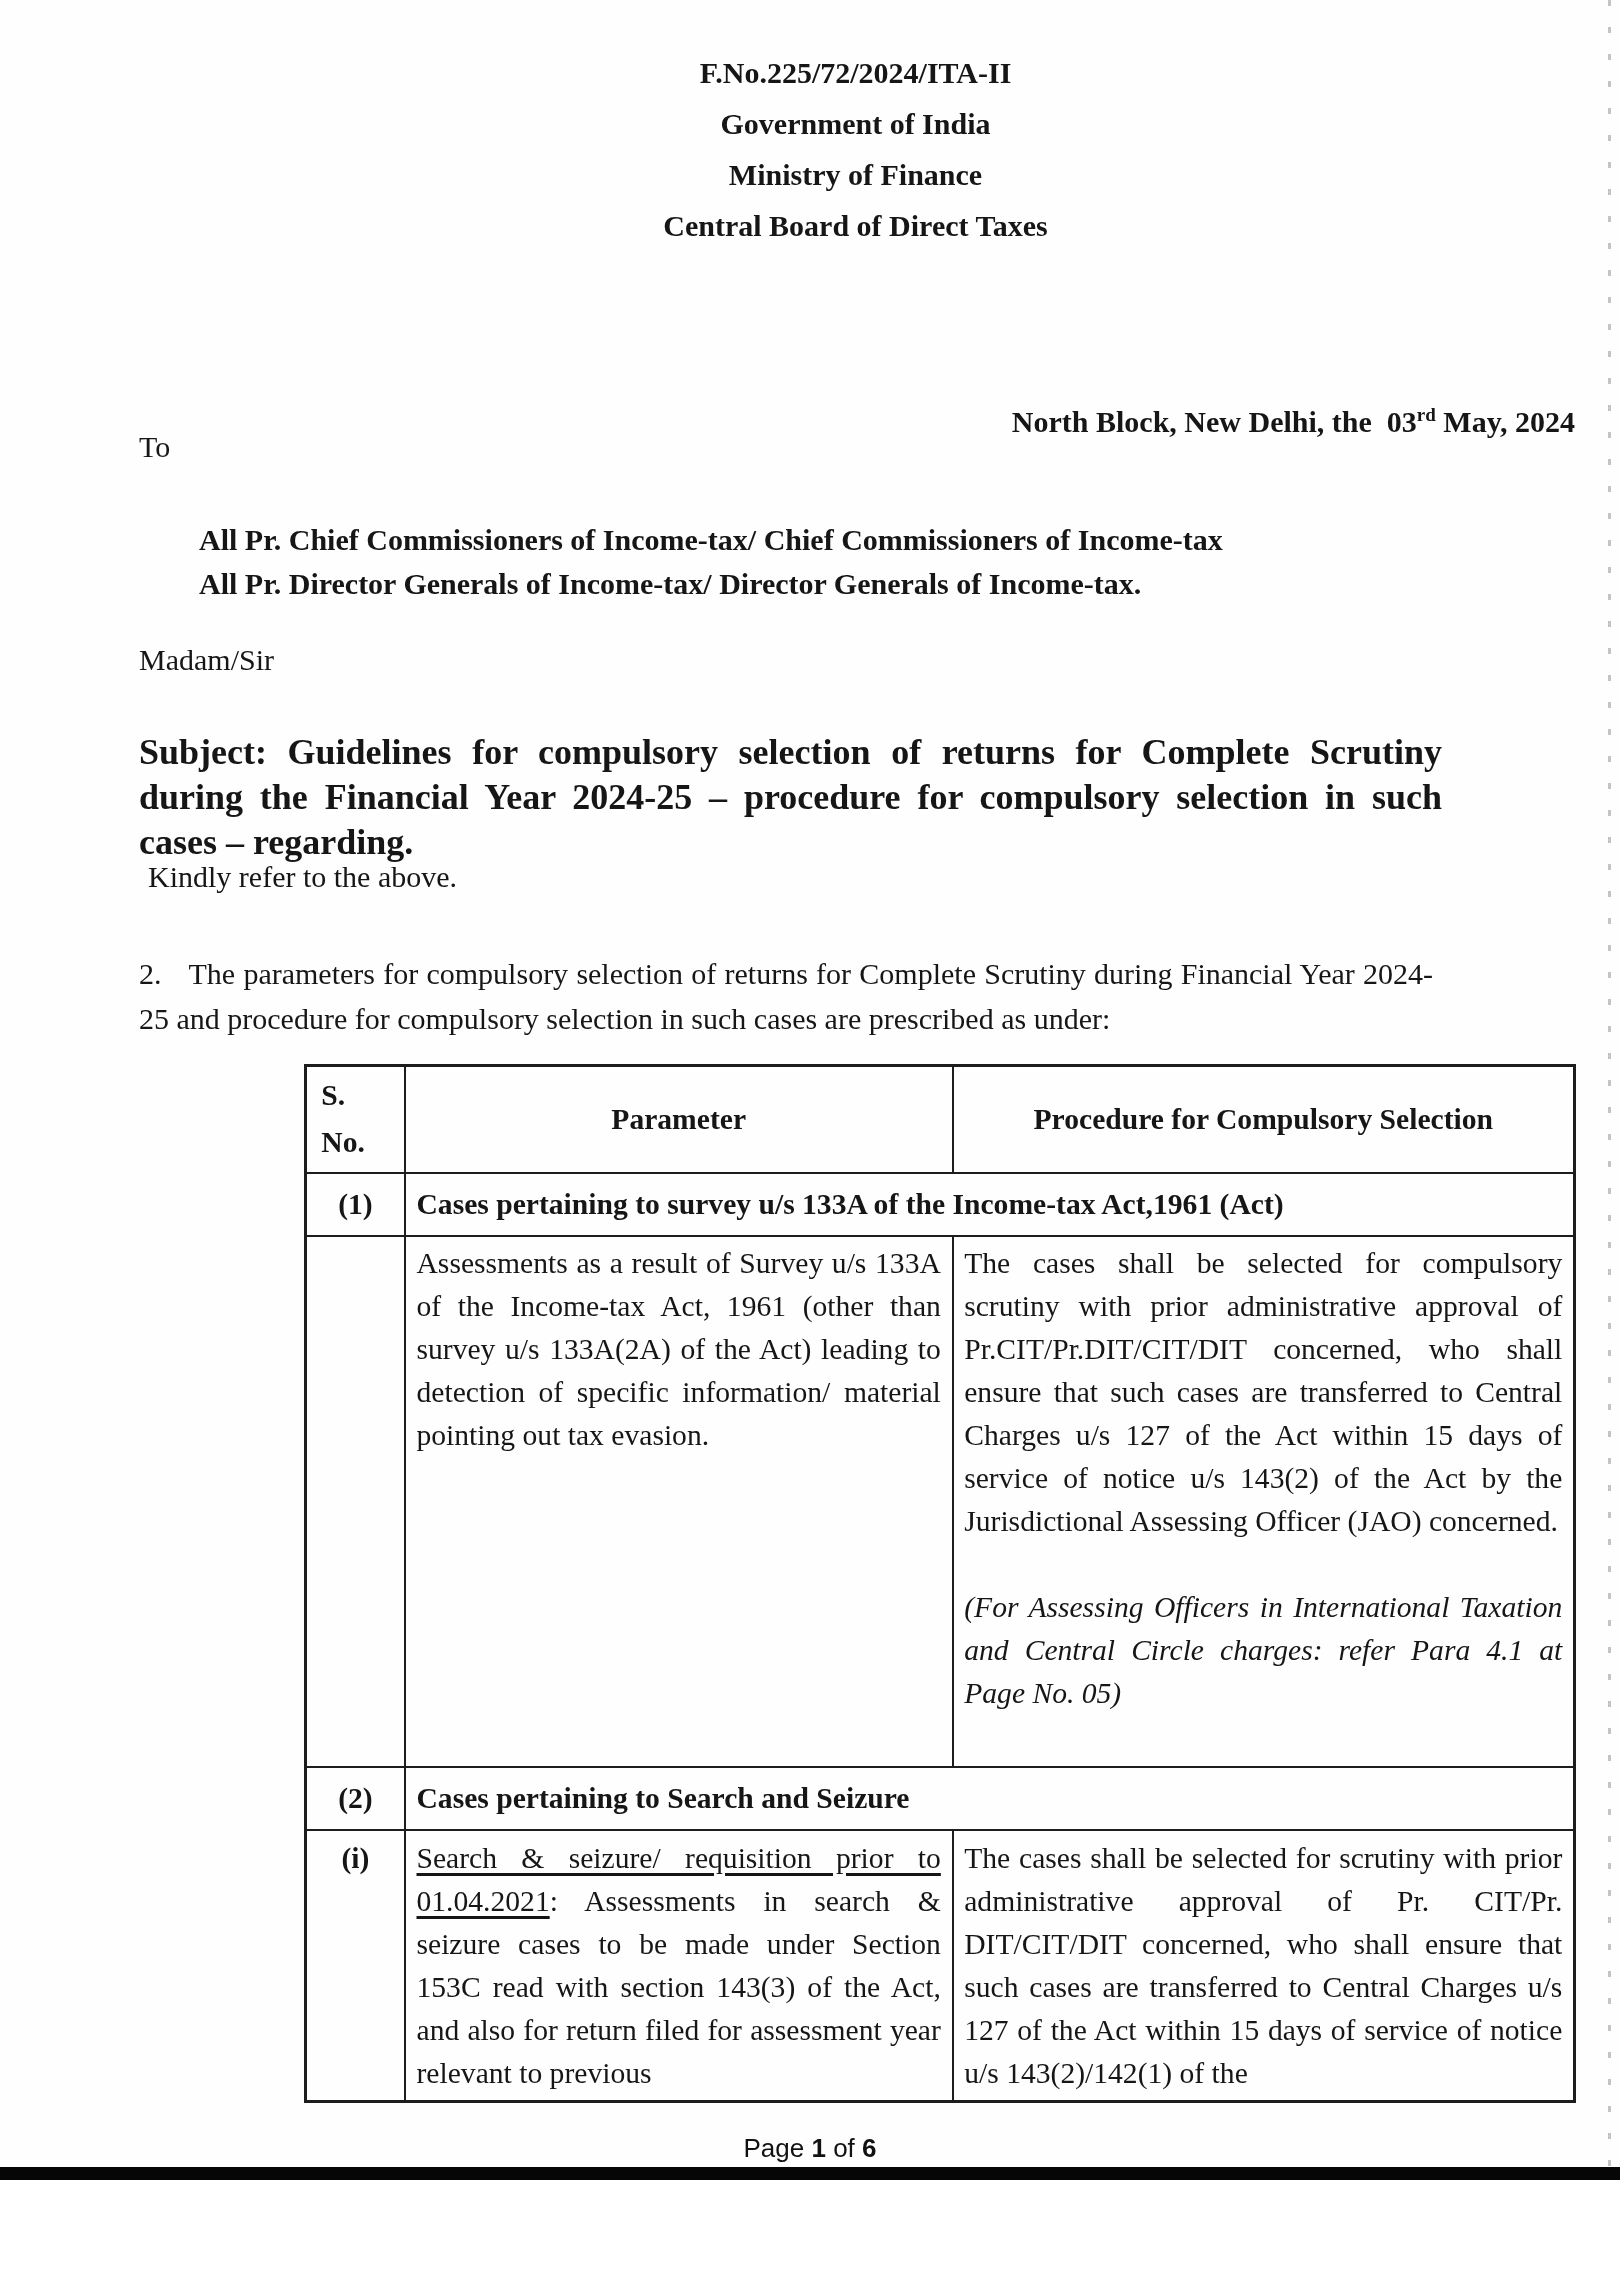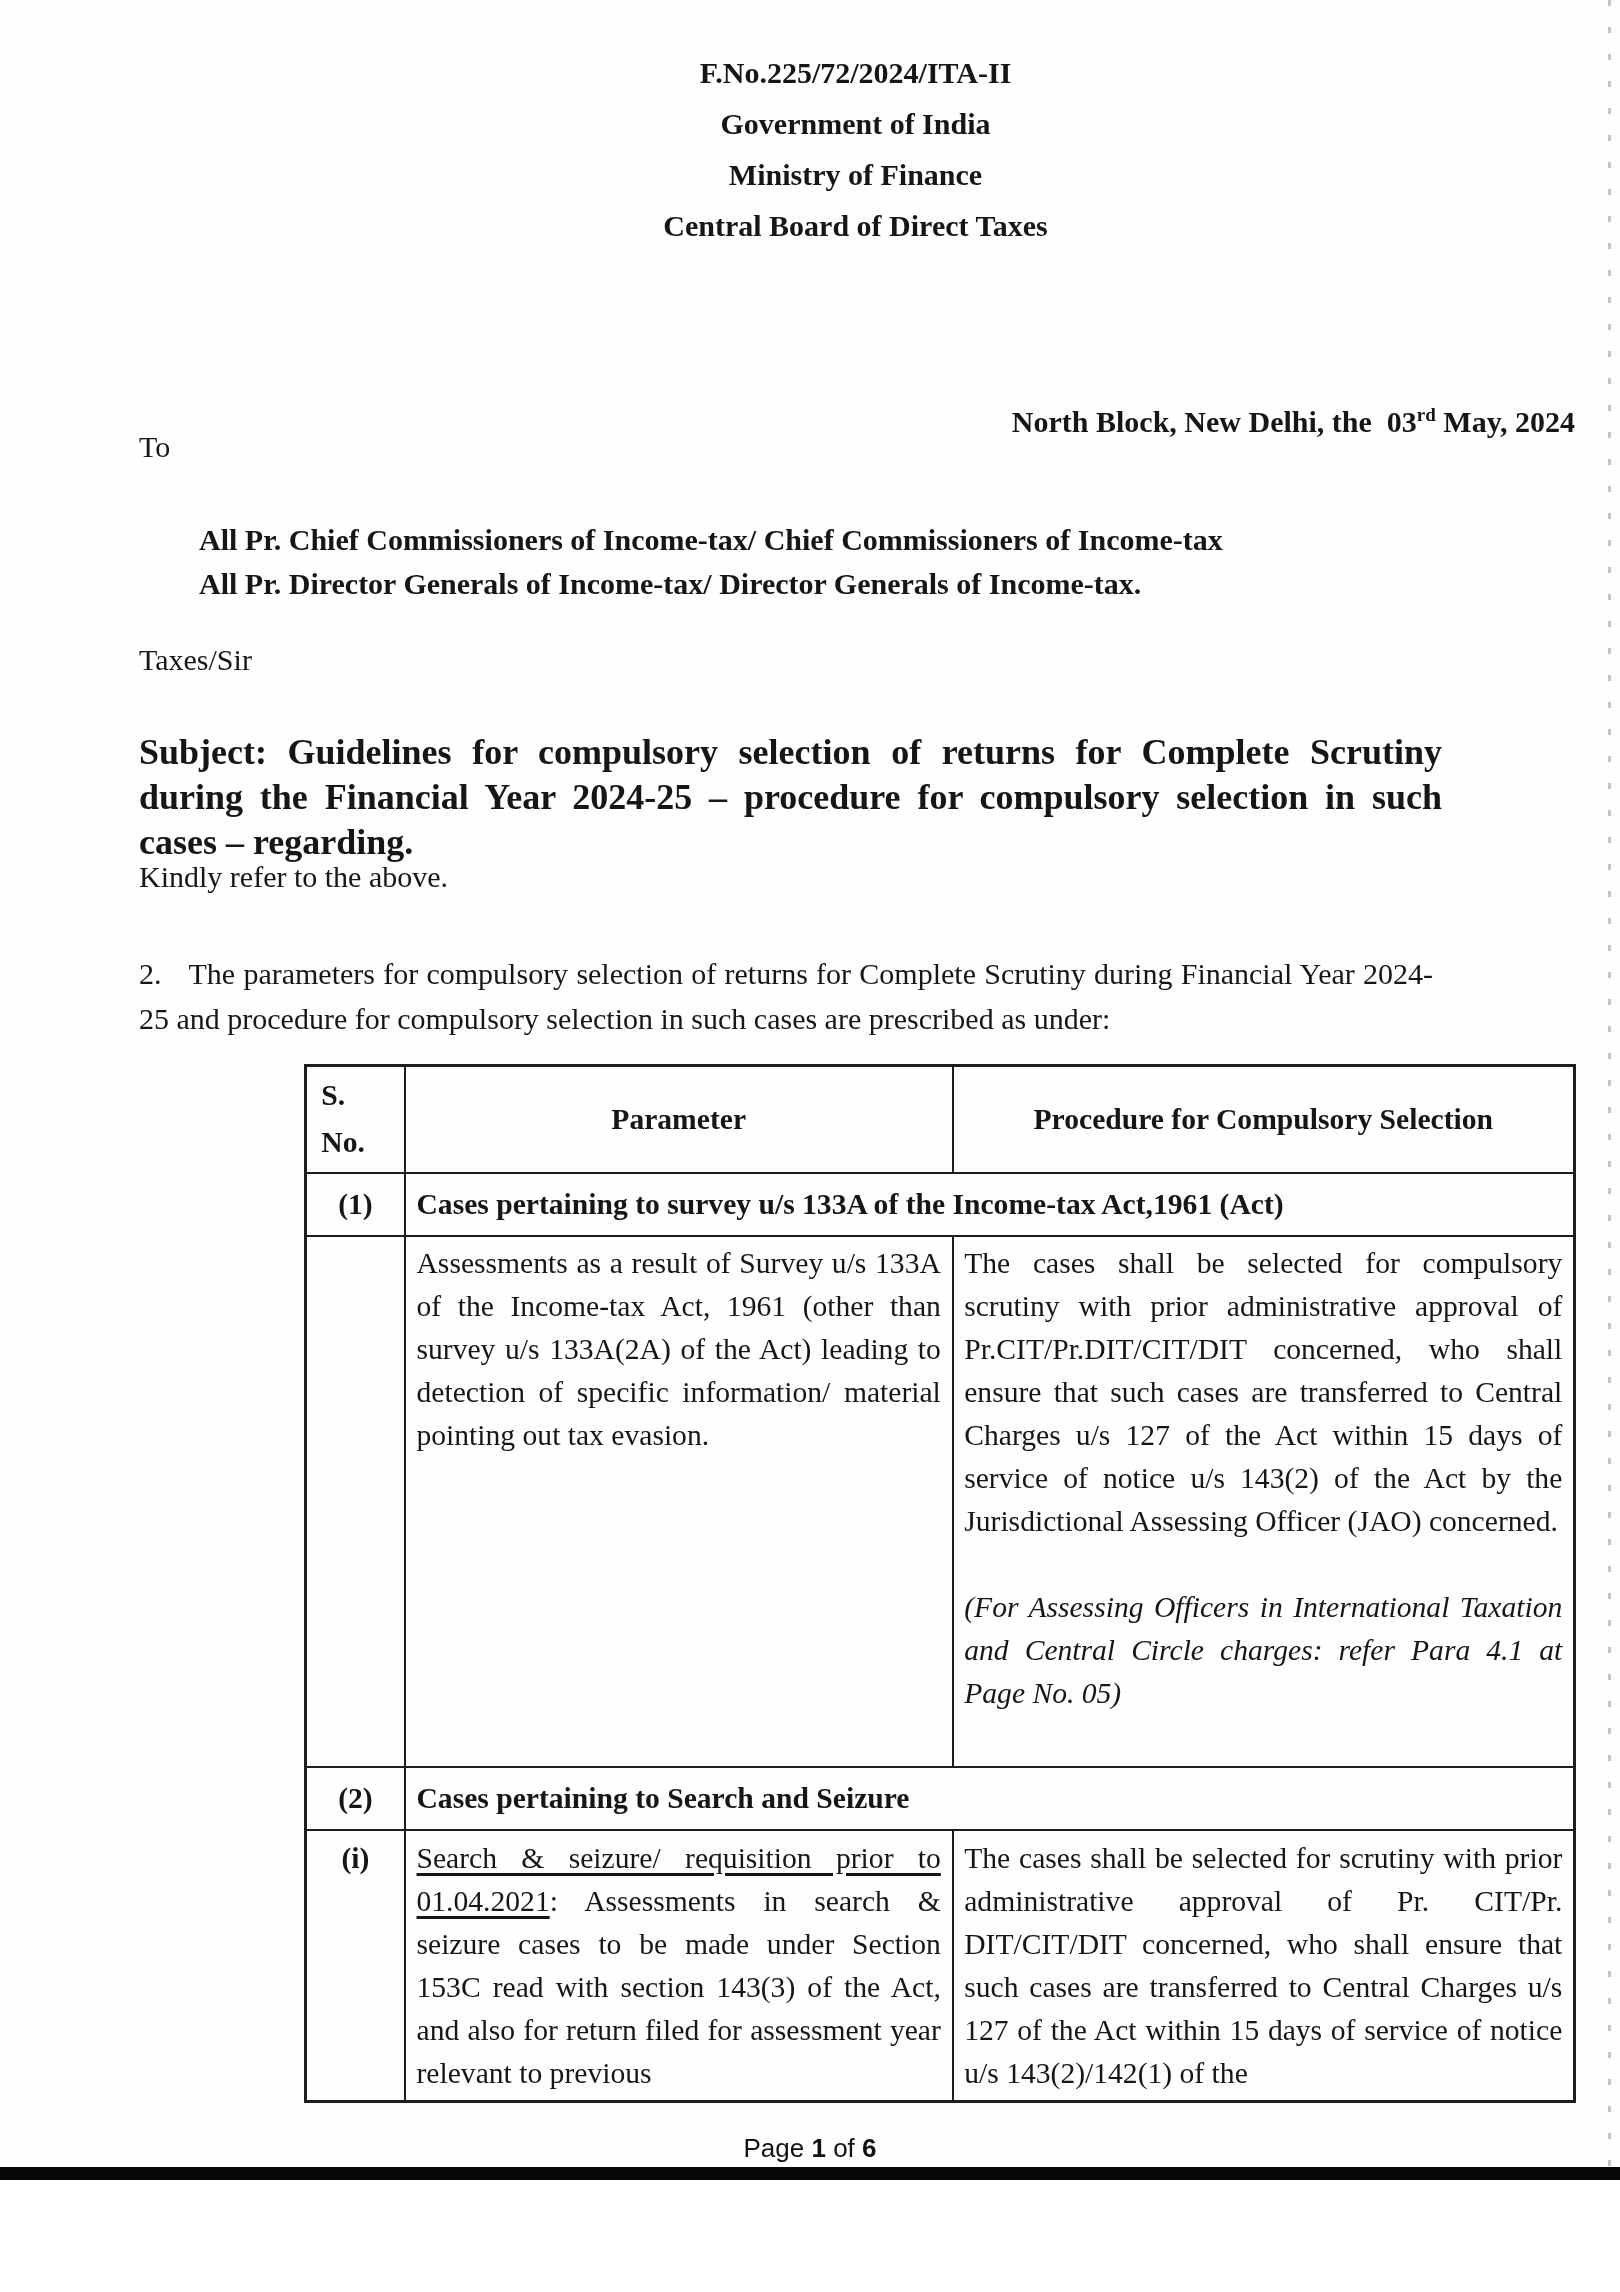--- a/index.html
+++ b/index.html
@@ -28,21 +28,21 @@
   .addressees{
     position:absolute;top:518px;left:199px;width:1361px;
     font-weight:bold;font-size:30px;line-height:44px;
   }
   .addressees span{display:block;}
   .salutation{position:absolute;top:643px;left:139px;font-size:30px;}
   .subject{
     position:absolute;top:730px;left:139px;width:1303px;
     font-weight:bold;font-size:36px;line-height:45px;text-align:justify;
   }
-  .refer-line{position:absolute;top:860px;left:139px;font-size:30px;text-align:center;}
+  .refer-line{position:absolute;top:860px;left:148px;font-size:30px;text-align:center;}
   .para2{
     position:absolute;top:951px;left:139px;width:1294px;
     font-size:30px;line-height:45px;text-align:justify;
   }
   .para2 .gap{display:inline-block;width:27px;}
   
   table.scrutiny{
     position:absolute;top:1064px;left:304px;
     width:1272px;border-collapse:collapse;
     font-size:29.6px;table-layout:fixed;
@@ -99,21 +99,21 @@
 
   <div class="dateline"><span>North Block, New Delhi, the&nbsp; 03</span><sup>rd</sup><span> May, 2024</span></div>
 
   <div class="to-label">To</div>
 
   <div class="addressees">
     <span>All Pr. Chief Commissioners of Income-tax/ Chief Commissioners of Income-tax</span>
     <span>All Pr. Director Generals of Income-tax/ Director Generals of Income-tax.</span>
   </div>
 
-  <div class="salutation">Taxes/Sir</div>
+  <div class="salutation">Madam/Sir</div>
 
   <div class="subject">Subject: Guidelines for compulsory selection of returns for Complete Scrutiny during the Financial Year 2024-25 – procedure for compulsory selection in such cases – regarding.</div>
 
   <div class="refer-line">Kindly refer to the above.</div>
 
   <div class="para2"><span>2.</span><span class="gap"></span><span>The parameters for compulsory selection of returns for Complete Scrutiny during Financial Year 2024-25 and procedure for compulsory selection in such cases are prescribed as under:</span></div>
 
   <table class="scrutiny">
     <colgroup>
         <col style="width:99px">

